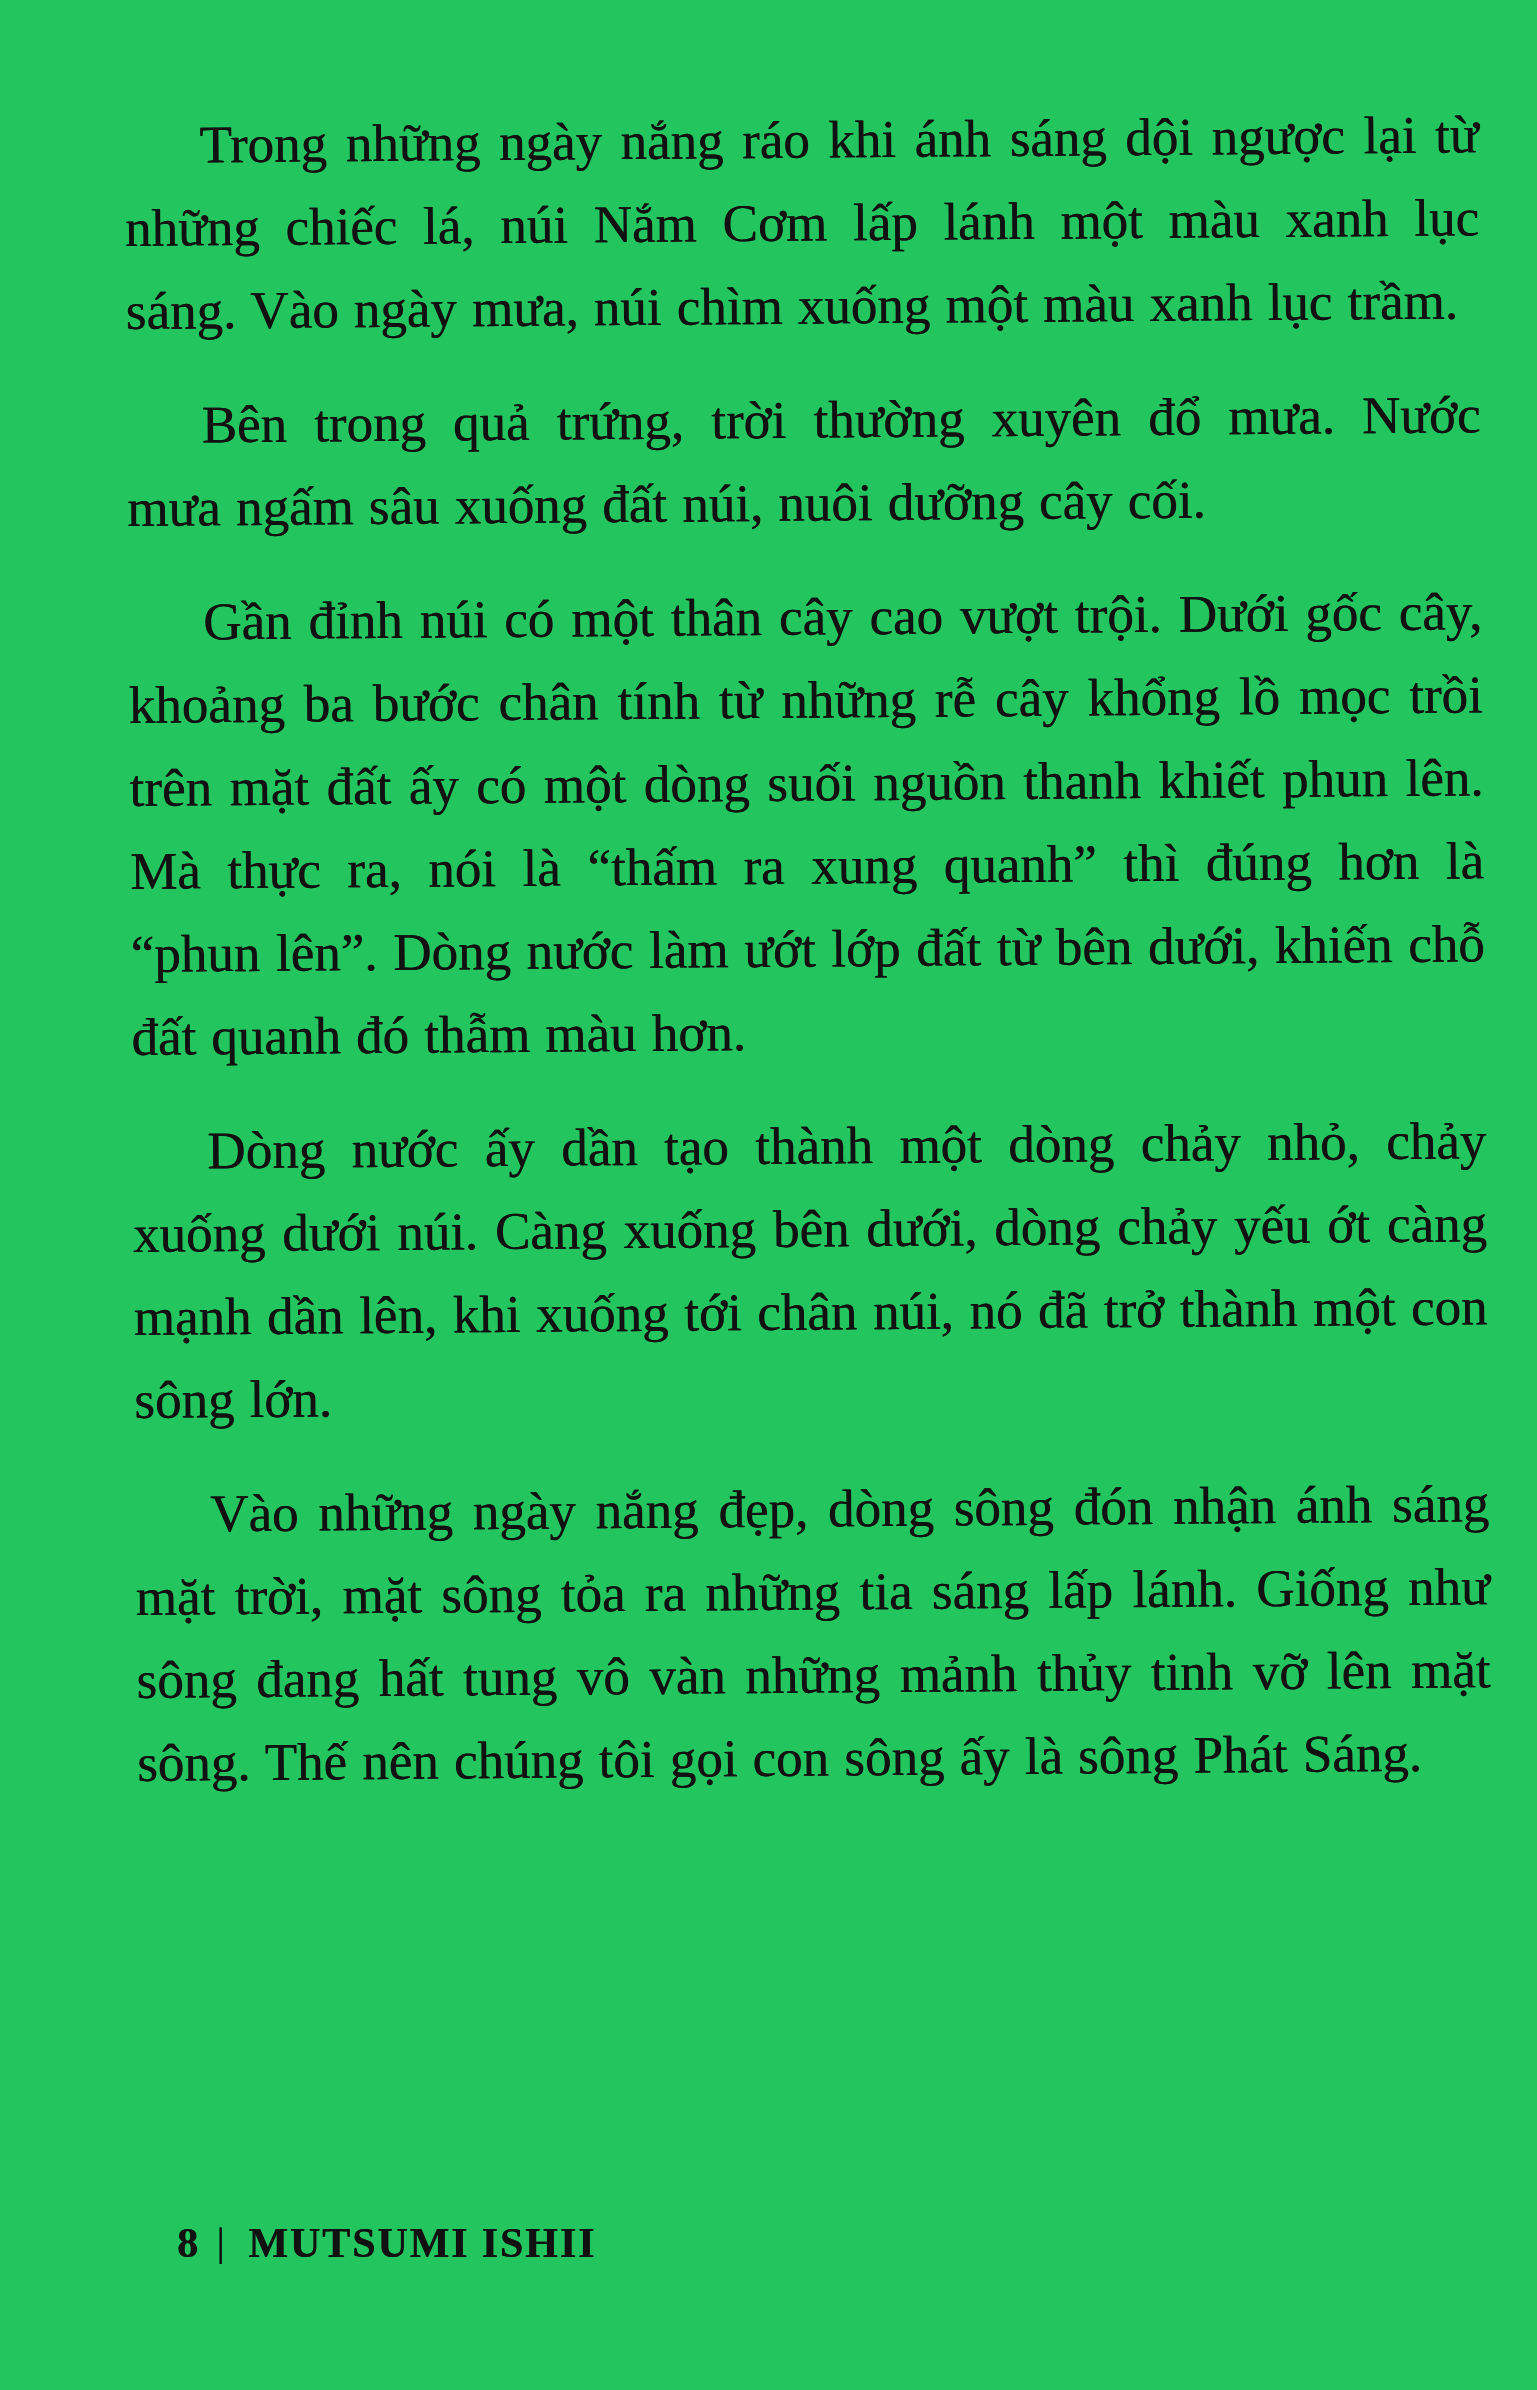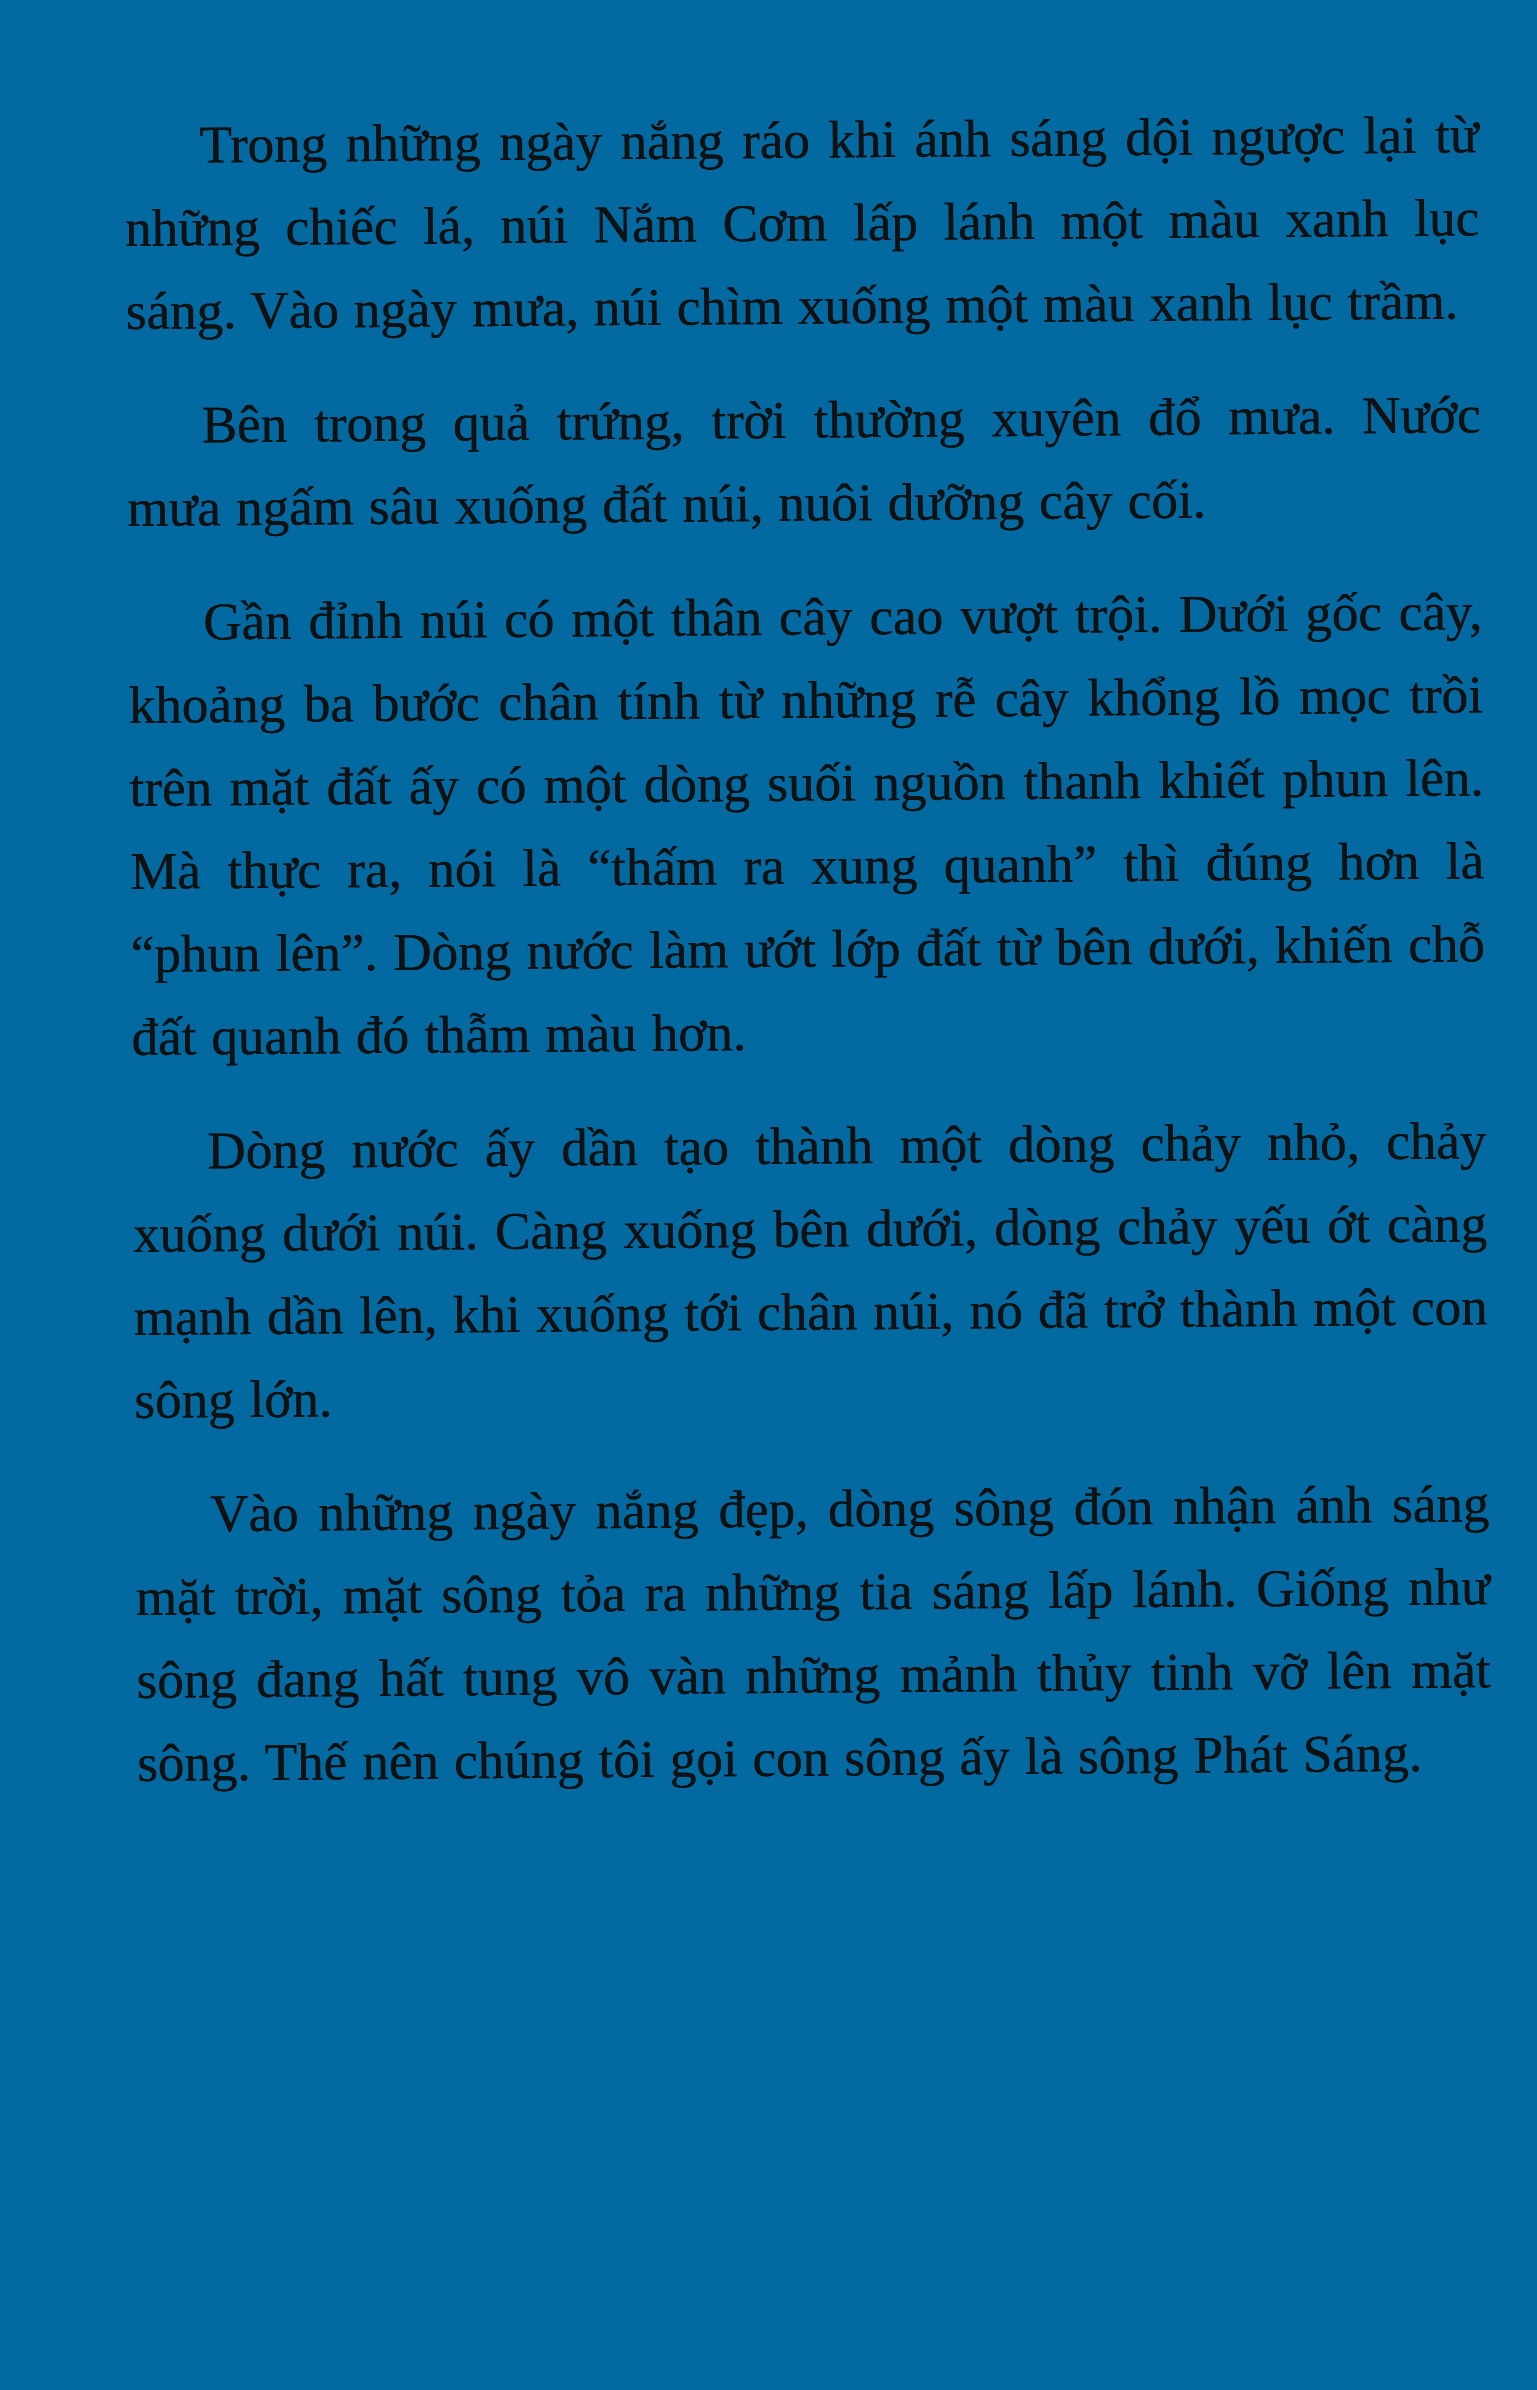--- a/index.html
+++ b/index.html
@@ -10,21 +10,21 @@
   body {
     width: 1537px;
     height: 2391px;
     position: relative;
     overflow: hidden;
     font-family: "Liberation Serif", serif;
   }
   .page {
     position: absolute;
     inset: 0;
-    background: #0369a1;
+    background: #22c55e;
   }
   .text-block {
     position: absolute;
     left: 124px;
     top: 104px;
     width: 1354px;
     color: #111111;
     font-size: 53px;
     line-height: 83px;
     text-align: justify;
@@ -69,15 +69,18 @@
 <div class="page">
 
   <div class="text-block">
     <p>Trong những ngày nắng ráo khi ánh sáng dội ngược lại từ những chiếc lá, núi Nắm Cơm lấp lánh một màu xanh lục sáng. Vào ngày mưa, núi chìm xuống một màu xanh lục trầm.</p>
     <p>Bên trong quả trứng, trời thường xuyên đổ mưa. Nước mưa ngấm sâu xuống đất núi, nuôi dưỡng cây cối.</p>
     <p>Gần đỉnh núi có một thân cây cao vượt trội. Dưới gốc cây, khoảng ba bước chân tính từ những rễ cây khổng lồ mọc trồi trên mặt đất ấy có một dòng suối nguồn thanh khiết phun lên. Mà thực ra, nói là “thấm ra xung quanh” thì đúng hơn là “phun lên”. Dòng nước làm ướt lớp đất từ bên dưới, khiến chỗ đất quanh đó thẫm màu hơn.</p>
     <p>Dòng nước ấy dần tạo thành một dòng chảy nhỏ, chảy xuống dưới núi. Càng xuống bên dưới, dòng chảy yếu ớt càng mạnh dần lên, khi xuống tới chân núi, nó đã trở thành một con sông lớn.</p>
     <p>Vào những ngày nắng đẹp, dòng sông đón nhận ánh sáng mặt trời, mặt sông tỏa ra những tia sáng lấp lánh. Giống như sông đang hất tung vô vàn những mảnh thủy tinh vỡ lên mặt sông. Thế nên chúng tôi gọi con sông ấy là sông Phát Sáng.</p>
   </div>
 
+  <div class="footer">
+    <span class="page-num">8</span><span class="divider">|</span><span class="author">MUTSUMI ISHII</span>
+  </div>
 
 </div>
 
 
 </body></html>

